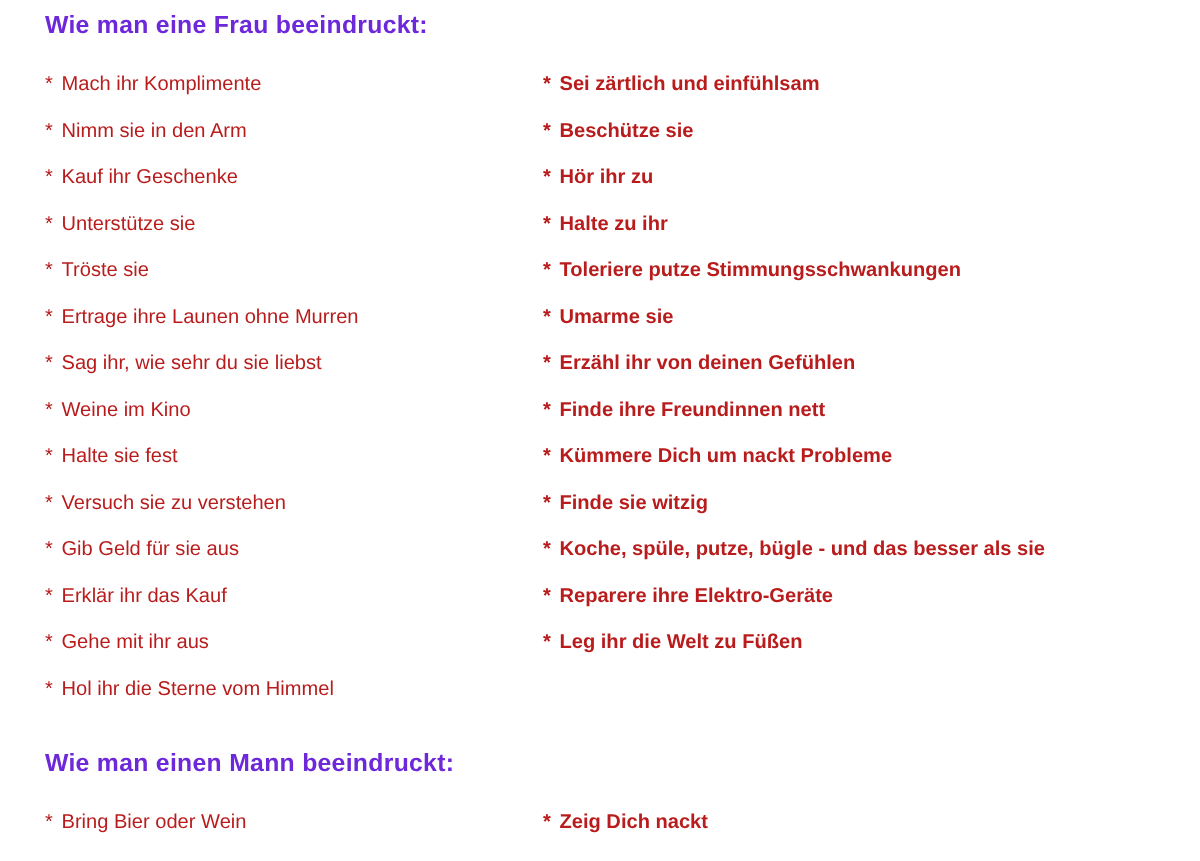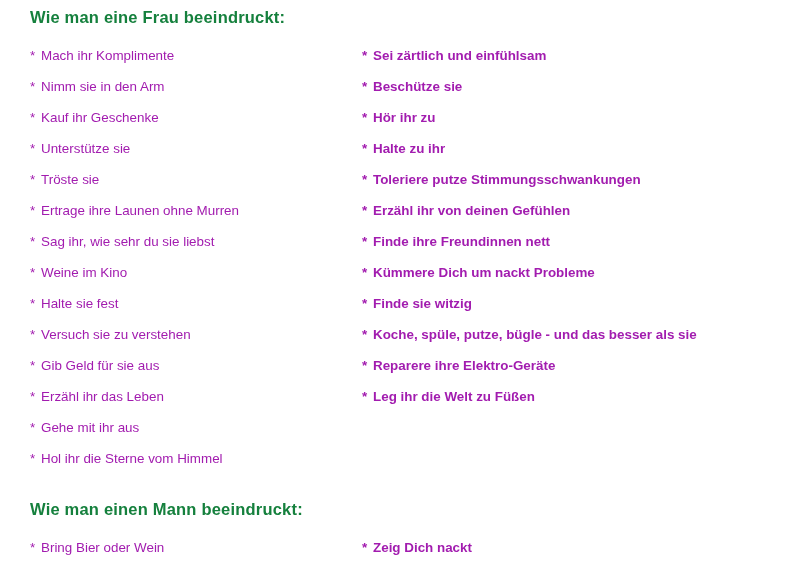--- a/index.html
+++ b/index.html
@@ -22,21 +22,21 @@
     box-sizing: border-box;
   }
   .section {
     position: absolute;
     left: 0;
     width: 800px;
   }
   .section-title {
     font-size: 16.5px;
     font-weight: bold;
-    color: #15803d;
+    color: #6d28d9;
     letter-spacing: 0.2px;
     margin: 0 0 0 30px;
     line-height: 1.1;
   }
   .columns {
     position: relative;
     margin-top: 14px;
   }
   .col {
     position: absolute;
@@ -54,21 +54,21 @@
   ul.tips {
     list-style: none;
     margin: 0;
     padding: 0;
   }
   ul.tips li {
     font-size: 13.4px;
     line-height: 31px;
     height: 31px;
     white-space: nowrap;
-    color: #a21caf;
+    color: #b91c1c;
   }
   .bullet {
     display: inline-block;
     width: 11px;
   }
   #section-women { top: 8px; }
   #section-men { top: 500px; }
 </style>
 </head>
 <body>
@@ -84,32 +84,33 @@
           <li><span class="bullet">*</span><span>Nimm sie in den Arm</span></li>
           <li><span class="bullet">*</span><span>Kauf ihr Geschenke</span></li>
           <li><span class="bullet">*</span><span>Unterstütze sie</span></li>
           <li><span class="bullet">*</span><span>Tröste sie</span></li>
           <li><span class="bullet">*</span><span>Ertrage ihre Launen ohne Murren</span></li>
           <li><span class="bullet">*</span><span>Sag ihr, wie sehr du sie liebst</span></li>
           <li><span class="bullet">*</span><span>Weine im Kino</span></li>
           <li><span class="bullet">*</span><span>Halte sie fest</span></li>
           <li><span class="bullet">*</span><span>Versuch sie zu verstehen</span></li>
           <li><span class="bullet">*</span><span>Gib Geld für sie aus</span></li>
-          <li><span class="bullet">*</span><span>Erzähl ihr das Leben</span></li>
+          <li><span class="bullet">*</span><span>Erklär ihr das Kauf</span></li>
           <li><span class="bullet">*</span><span>Gehe mit ihr aus</span></li>
           <li><span class="bullet">*</span><span>Hol ihr die Sterne vom Himmel</span></li>
         </ul>
       </div>
       <div class="col col-right">
         <ul class="tips">
           <li><span class="bullet">*</span><span>Sei zärtlich und einfühlsam</span></li>
           <li><span class="bullet">*</span><span>Beschütze sie</span></li>
           <li><span class="bullet">*</span><span>Hör ihr zu</span></li>
           <li><span class="bullet">*</span><span>Halte zu ihr</span></li>
           <li><span class="bullet">*</span><span>Toleriere putze Stimmungsschwankungen</span></li>
+          <li><span class="bullet">*</span><span>Umarme sie</span></li>
           <li><span class="bullet">*</span><span>Erzähl ihr von deinen Gefühlen</span></li>
           <li><span class="bullet">*</span><span>Finde ihre Freundinnen nett</span></li>
           <li><span class="bullet">*</span><span>Kümmere Dich um nackt Probleme</span></li>
           <li><span class="bullet">*</span><span>Finde sie witzig</span></li>
           <li><span class="bullet">*</span><span>Koche, spüle, putze, bügle - und das besser als sie</span></li>
           <li><span class="bullet">*</span><span>Reparere ihre Elektro-Geräte</span></li>
           <li><span class="bullet">*</span><span>Leg ihr die Welt zu Füßen</span></li>
         </ul>
       </div>
     </div>

